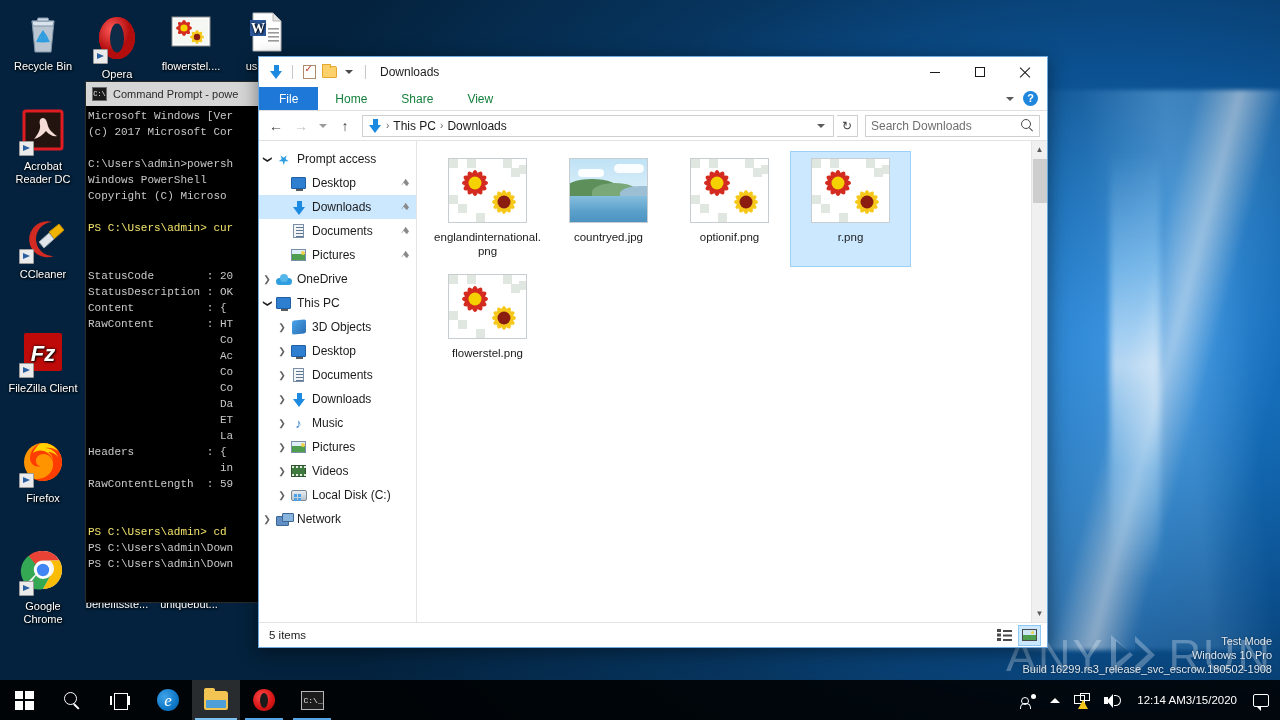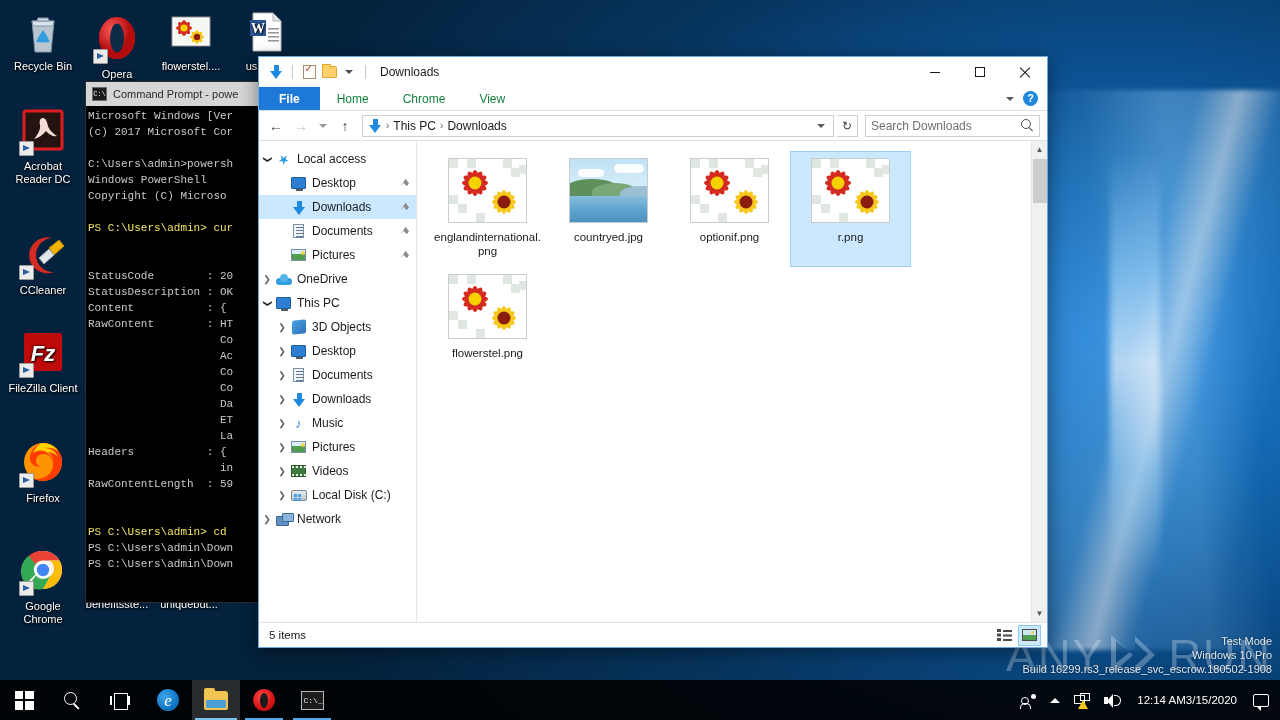--- a/index.html
+++ b/index.html
@@ -228,21 +228,20 @@
     padding: 0 17px;
     display: flex; align-items: center;
     font-size: 12px; color: #15803d;
     cursor: default;
   }
   .rtab.file {
     background: #1e78d7;
     color: #fff;
     padding: 9px 20px;
     margin-left: 0;
-    font-weight: bold;
   }
   #ex-ribbon .spacer { flex: 1 1 auto; }
   .ribbon-right {
     display: flex; align-items: center; gap: 9px;
     padding-right: 9px;
   }
   .chev-sm {
     width: 0; height: 0;
     border-left: 4px solid transparent;
     border-right: 4px solid transparent;
@@ -867,21 +866,21 @@
     <div class="glyph">
       <svg width="48" height="48" viewBox="0 0 48 48">
         <rect x="5" y="3" width="38" height="38" rx="2" fill="#23140f" stroke="#e01c23" stroke-width="3"></rect>
         <path d="M24 10 c-3 0 -4 3 -3 7 c1 4 -3 11 -6 14 c4 -1 9 -4 12 -8 c3 4 8 6 11 5 c-3 -2 -8 -6 -9 -10 c-1 -4 -2 -8 -5 -8 z" fill="#f5dcd6"></path>
       </svg>
       <span class="shortcut-arrow"></span>
     </div>
     <span class="lbl">Acrobat Reader DC</span>
   </div>
 
-  <div class="dicon" style="left:6px; top:232px;">
+  <div class="dicon" style="left:6px; top:216px;">
     <div class="glyph">
       <svg width="48" height="48" viewBox="0 0 48 48">
         <path d="M33 6 a18 18 0 1 0 2 34 a14 14 0 1 1 -2 -34 z" fill="#d32b22"></path>
         <path d="M30 16 l10 -8 l5 6 l-10 9 z" fill="#f0b400" stroke="#b98600"></path>
         <path d="M20 26 l10 -9 l5 6 l-10 9 z" fill="#e0e6ea" stroke="#9aa6ad"></path>
       </svg>
       <span class="shortcut-arrow"></span>
     </div>
     <span class="lbl">CCleaner</span>
   </div>
@@ -976,21 +975,21 @@
           </div>
         <div class="wc close">
             <span class="cl"></span>
           </div>
       </div>
     </div>
 
     <div id="ex-ribbon">
       <div class="rtab file">File</div>
       <div class="rtab">Home</div>
-      <div class="rtab">Chrome</div>
+      <div class="rtab">Share</div>
       <div class="rtab">View</div>
       <div class="spacer"></div>
       <div class="ribbon-right">
         <span class="chev-sm"></span>
         <span class="help-ico">?</span>
       </div>
     </div>
 
     <div id="ex-addressbar">
       <div class="nav-btn">←</div>
@@ -1016,21 +1015,21 @@
       </div>
     </div>
 
     <div id="ex-body">
       <div id="ex-nav">
           <div class="nav-row ind-1">
             <span class="nav-exp open" style="transform: rotate(90deg);">❯</span>
             <span class="nav-ico">
               <span class="ic-pinstar">★</span>
             </span>
-            <span class="nav-lbl">Local access</span>
+            <span class="nav-lbl">Prompt access</span>
           </div>
           <div class="nav-row ind-2">
             <span class="nav-exp" style="margin-left: 15px;"></span>
             <span class="nav-ico">
               <span class="ic-monitor"></span>
             </span>
             <span class="nav-lbl">Desktop</span>
             <span class="pin" style="font-size: 10px;">⚑</span>
           </div>
           <div class="nav-row ind-2 sel">

